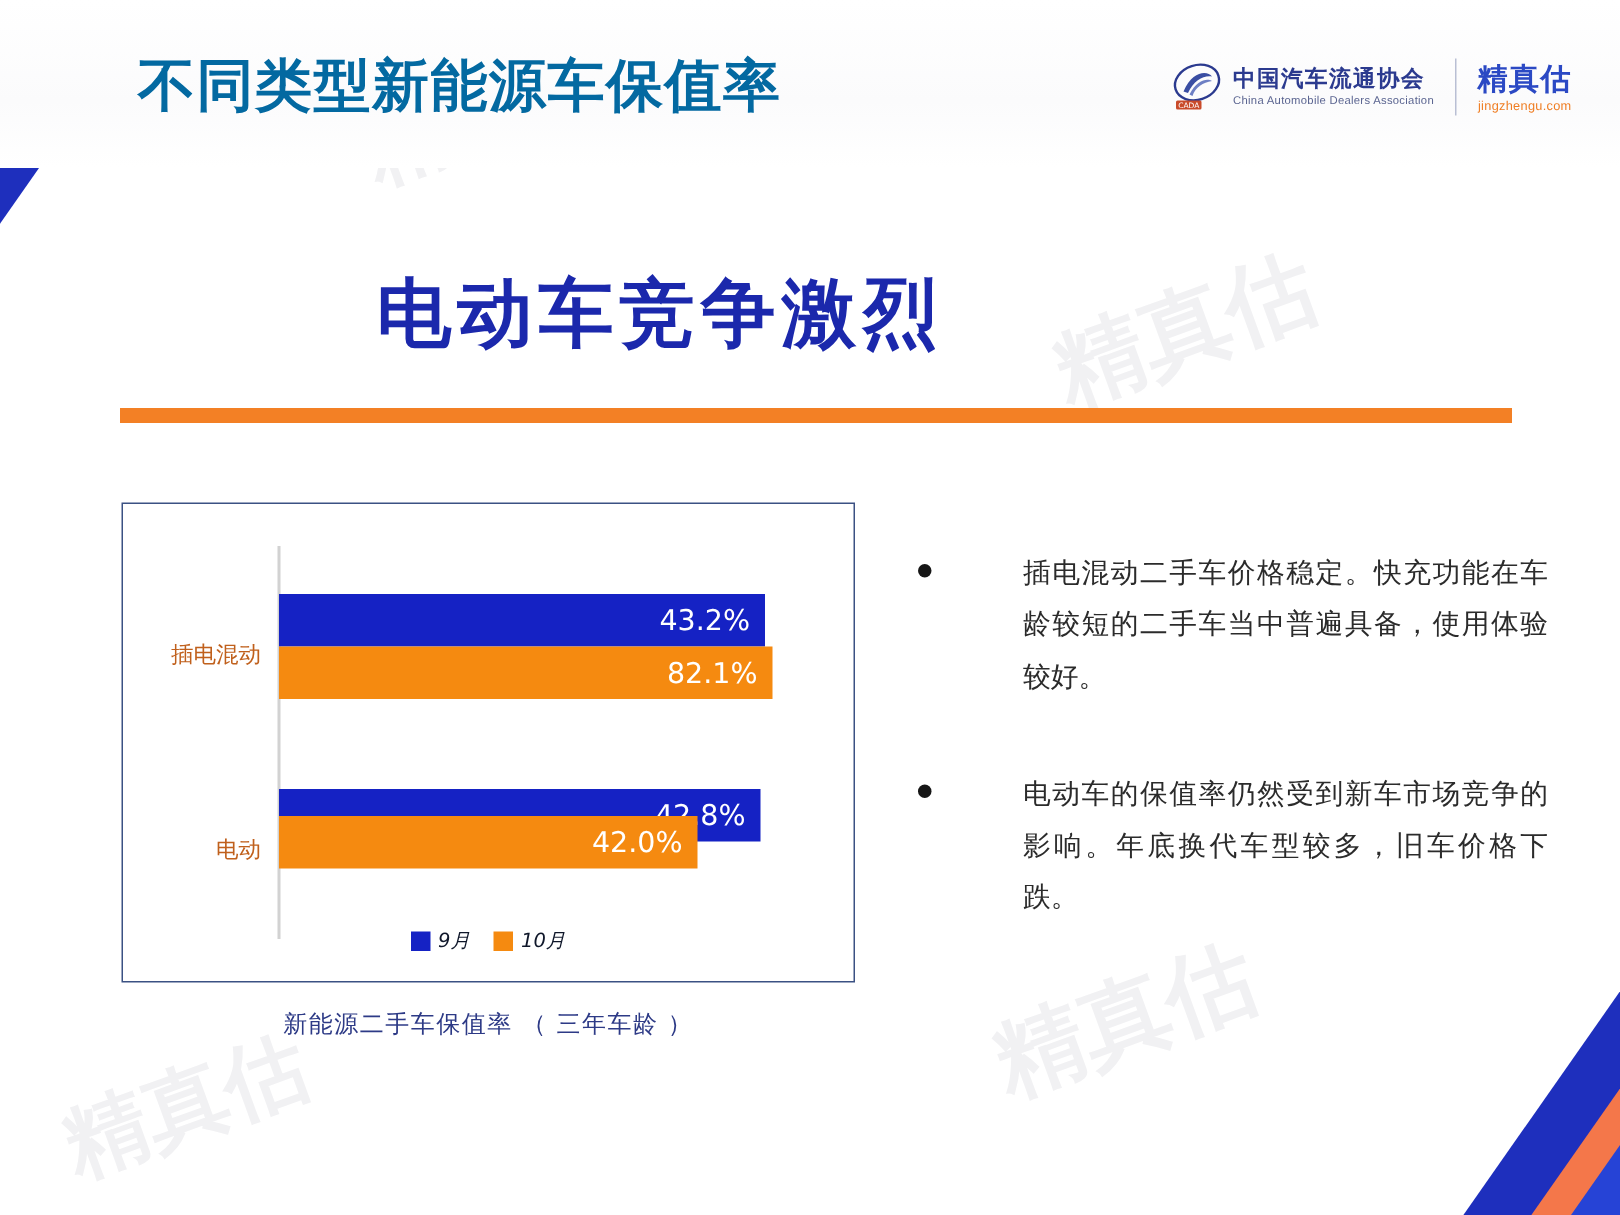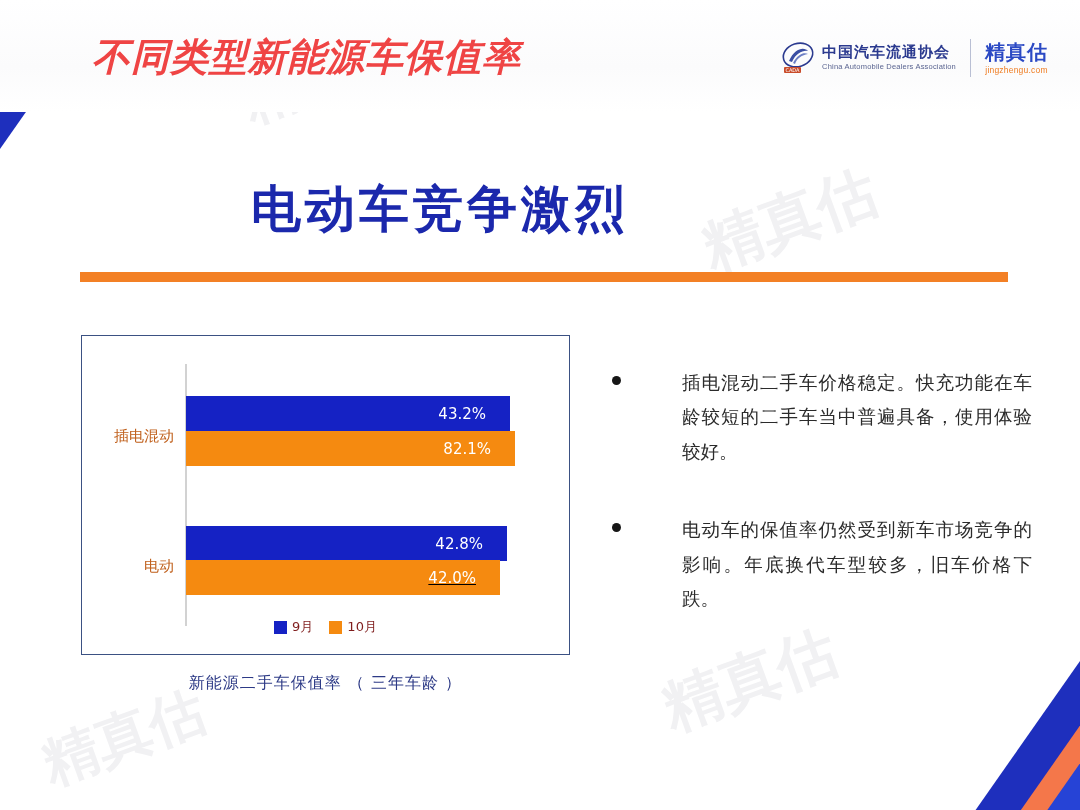--- a/index.html
+++ b/index.html
@@ -53,25 +53,24 @@
     width: 1080px;
     height: 112px;
     background: linear-gradient(180deg,#ffffff 0%, #fbfbfc 60%, #ffffff 100%);
   }
   .header-title {
     position: absolute;
     left: 92px;
     top: 32px;
     font-size: 38px;
     font-weight: bold;
-    color: #ef4444;
+    color: #0369a1;
     letter-spacing: 1px;
     font-family: "DejaVu Sans", "Liberation Sans", sans-serif;
     white-space: nowrap;
-    font-style: italic;
   }
 
   .brand {
     position: absolute;
     right: 32px;
     top: 34px;
     display: flex;
     align-items: center;
     height: 48px;
   }
@@ -185,22 +184,22 @@
     left: 104px;
     height: 35px;
     display: flex;
     align-items: center;
     justify-content: flex-end;
   }
   .bar.blue { background: #1522c4; }
   .bar.orange { background: #f58a10; }
   .bar-value {
     color: #ffffff;
-    font-size: 15px;
-    padding-right: 24px;
+    font-size: 19px;
+    padding-right: 10px;
     white-space: nowrap;
     font-family: "DejaVu Sans", sans-serif;
   }
   .legend {
     position: absolute;
     left: 0;
     bottom: 18px;
     width: 100%;
     display: flex;
     justify-content: center;
@@ -210,22 +209,23 @@
   .legend-item {
     display: flex;
     align-items: center;
     gap: 5px;
   }
   .legend-swatch { width: 13px; height: 13px; }
   .legend-swatch.blue { background: #1522c4; }
   .legend-swatch.orange { background: #f58a10; }
   .legend-label {
     font-size: 13px;
-    color: #7f1d1d;
-    font-family: "DejaVu Sans", sans-serif;
+    color: #0f172a;
+    font-family: "DejaVu Sans", sans-serif;
+    font-style: italic;
   }
 
   .chart-caption {
     position: absolute;
     top: 673px;
     left: 81px;
     width: 489px;
     text-align: center;
     font-size: 16px;
     color: #2d3a86;
@@ -327,21 +327,21 @@
         <span class="bar-value">43.2%</span>
       </div>
       <div class="bar orange" style="top:95px;width:329px;">
         <span class="bar-value">82.1%</span>
       </div>
 
       <div class="cat-label" style="top:221px;">电动</div>
       <div class="bar blue" style="top:190px;width:321px;">
         <span class="bar-value">42.8%</span>
       </div>
-      <div class="bar orange" style="top:224px;width:314px;text-decoration:underline;">
+      <div class="bar orange" style="top:208px;width:279px;">
         <span class="bar-value">42.0%</span>
       </div>
 
       <div class="legend">
         <div class="legend-item">
           <span class="legend-swatch blue"></span>
           <span class="legend-label">9月</span>
         </div>
         <div class="legend-item">
           <span class="legend-swatch orange"></span>

